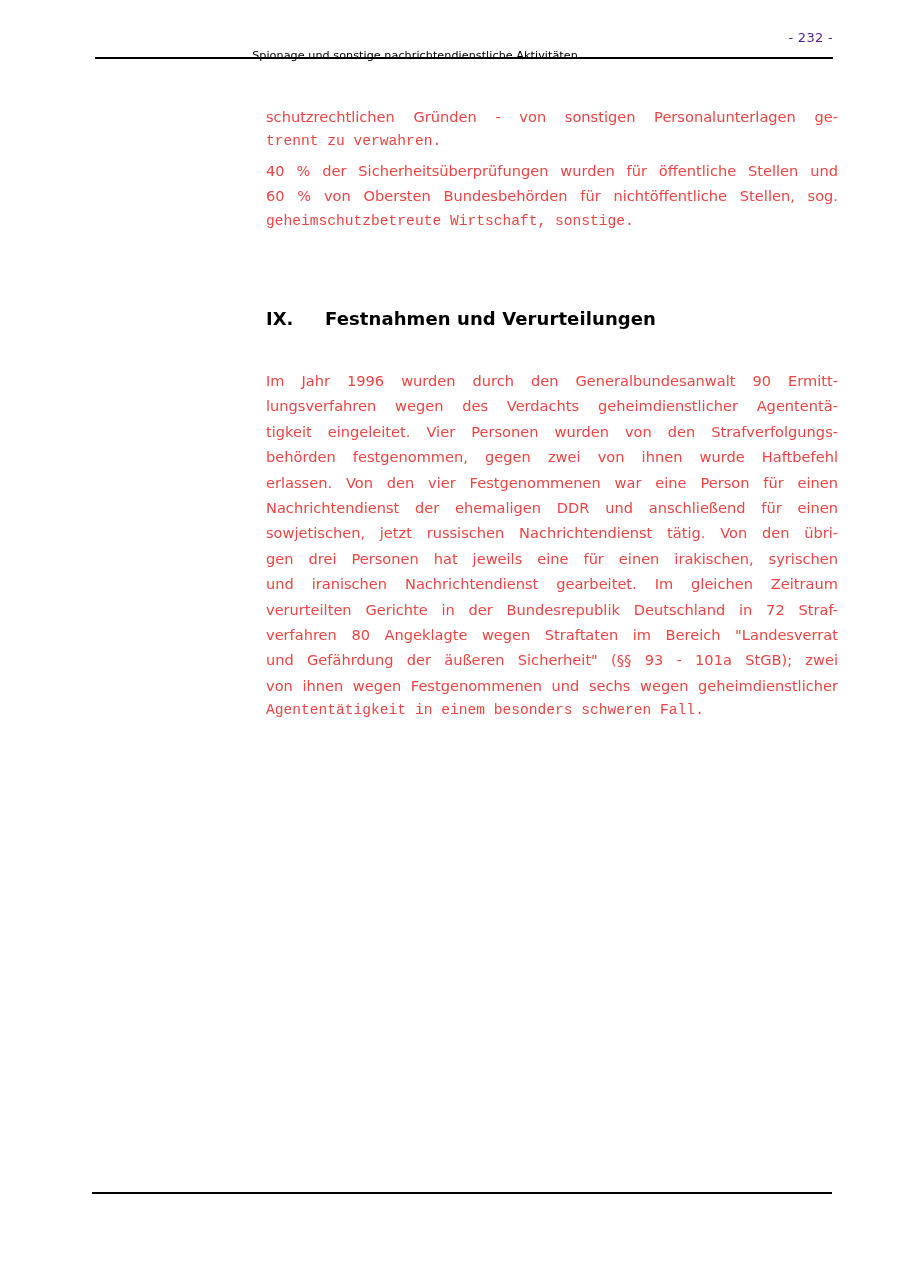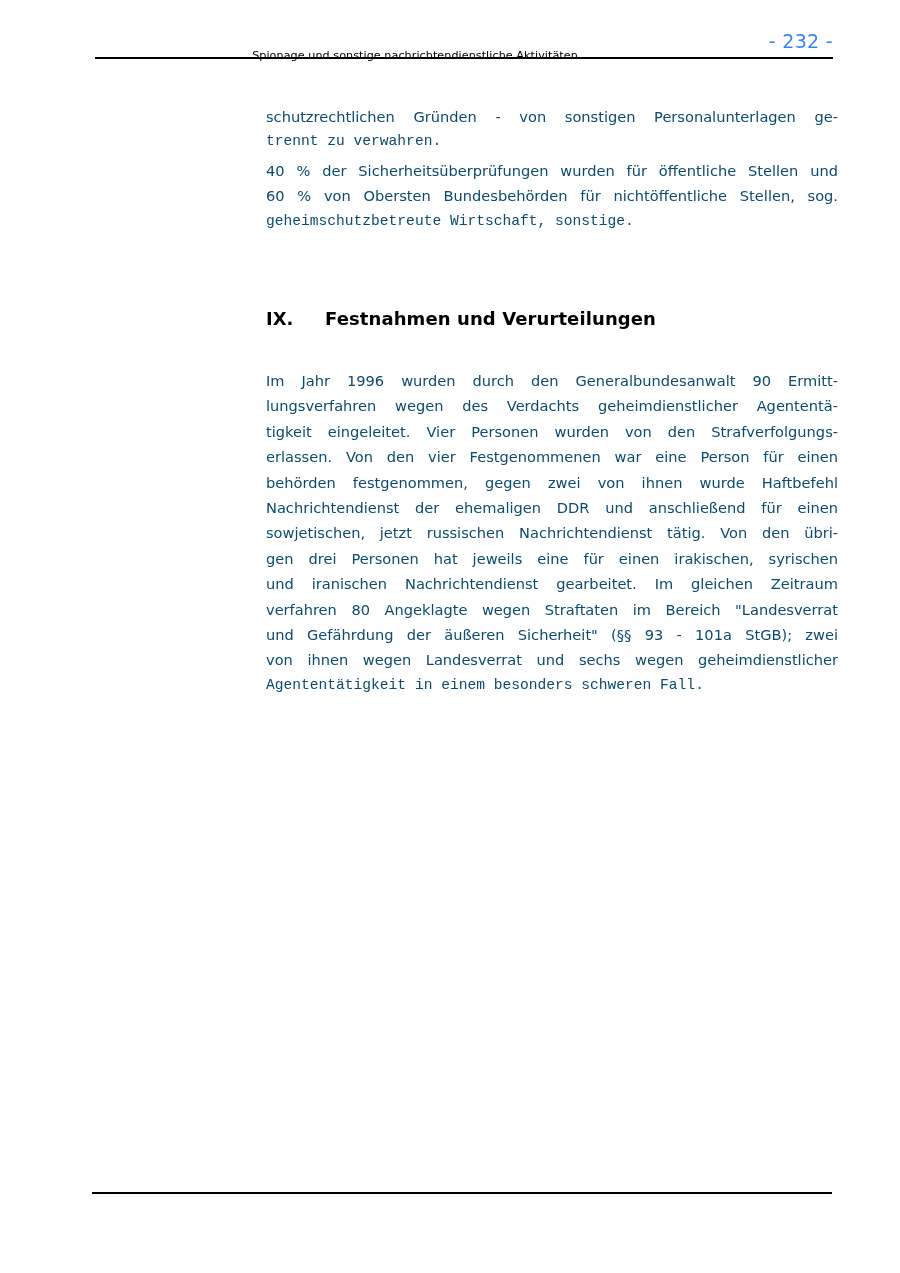--- a/index.html
+++ b/index.html
@@ -38,24 +38,24 @@
     text-align: center;
     font-size: 11.2px;
     letter-spacing: 0.05px;
     white-space: nowrap;
     color: #000;
   }
   .header-pageno {
     position: absolute;
     right: 0;
     top: -3px;
-    font-size: 19px;
+    font-size: 13px;
     letter-spacing: 0.3px;
     white-space: nowrap;
-    color: #3b82f6;
+    color: #4c1d95;
   }
   .header-rule {
     position: absolute;
     left: 95px;
     top: 57px;
     width: 738px;
     height: 0;
     border-top: 2px solid #000000;
   }
 
@@ -65,21 +65,21 @@
     left: 266px;
     top: 104px;
     width: 572px;
   }
 
   .para {
     font-size: 14.6px;
     line-height: 25.4px;
     text-align: justify;
     text-justify: inter-word;
-    color: #0c4a6e;
+    color: #ef4444;
     margin: 0;
   }
   
   .tline {
     display: block;
     text-align: justify;
     text-align-last: justify;
     white-space: pre-wrap;
   }
   .tline.last {
@@ -156,29 +156,30 @@
     </div>
 
     <div class="section-heading">
       <span class="section-num">IX.</span><span class="section-title">Festnahmen und Verurteilungen</span>
     </div>
 
     <div class="para block-3">
       <span class="tline">Im Jahr 1996 wurden durch den Generalbundesanwalt 90 Ermitt-</span>
       <span class="tline">lungsverfahren wegen des Verdachts geheimdienstlicher Agententä-</span>
       <span class="tline">tigkeit eingeleitet. Vier Personen wurden von den Strafverfolgungs-</span>
+      <span class="tline">behörden festgenommen, gegen zwei von ihnen wurde Haftbefehl</span>
       <span class="tline">erlassen. Von den vier Festgenommenen war eine Person für einen</span>
-      <span class="tline">behörden festgenommen, gegen zwei von ihnen wurde Haftbefehl</span>
       <span class="tline">Nachrichtendienst der ehemaligen DDR und anschließend für einen</span>
       <span class="tline">sowjetischen, jetzt russischen Nachrichtendienst tätig. Von den übri-</span>
       <span class="tline">gen drei Personen hat jeweils eine für einen irakischen, syrischen</span>
       <span class="tline">und iranischen Nachrichtendienst gearbeitet. Im gleichen Zeitraum</span>
+      <span class="tline">verurteilten Gerichte in der Bundesrepublik Deutschland in 72 Straf-</span>
       <span class="tline">verfahren 80 Angeklagte wegen Straftaten im Bereich "Landesverrat</span>
       <span class="tline">und Gefährdung der äußeren Sicherheit" (§§ 93 - 101a StGB); zwei</span>
-      <span class="tline">von ihnen wegen Landesverrat und sechs wegen geheimdienstlicher</span>
+      <span class="tline">von ihnen wegen Festgenommenen und sechs wegen geheimdienstlicher</span>
       <span class="tline last">Agententätigkeit in einem besonders schweren Fall.</span>
     </div>
 
   </div>
 
   <div class="footer-rule"></div>
 
 </div>
 
 </body></html>

